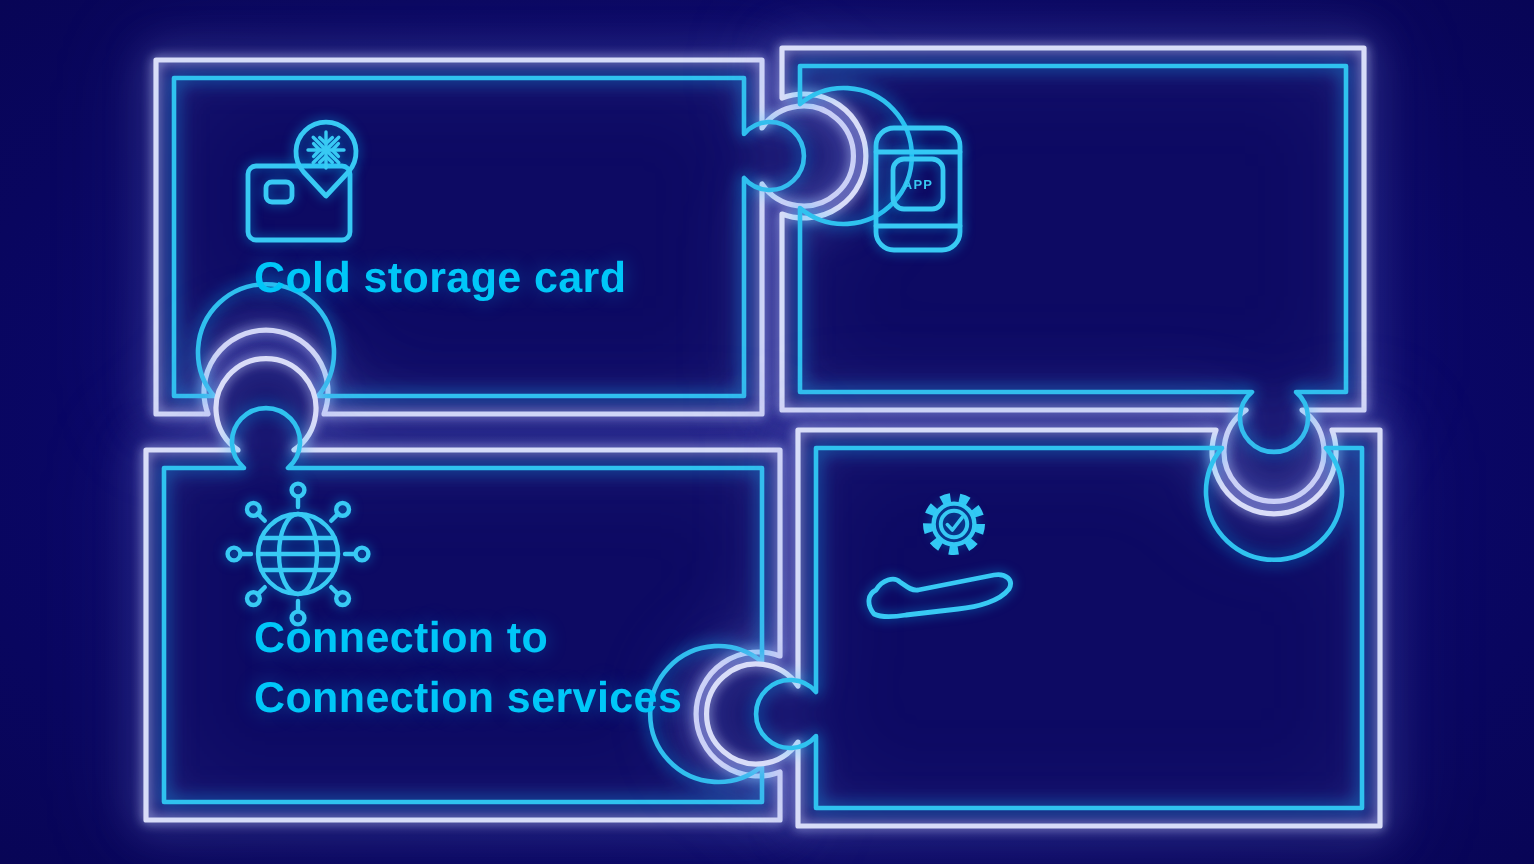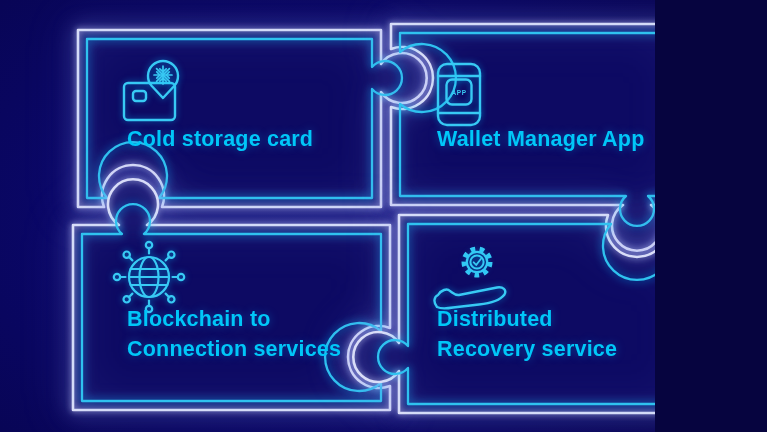--- a/index.html
+++ b/index.html
@@ -1,17 +1,17 @@
 <!DOCTYPE html>
 <html><head>
 <meta charset="utf-8">
 <style>
   html,body { margin:0; padding:0; background:#06043f; }
   .stage {
-    position:relative; width:655px; height:432px; overflow:hidden;
+    position:relative; width:767px; height:432px; overflow:hidden;
     background: radial-gradient(ellipse at 50% 50%, #0d0a6e 0%, #0a0768 55%, #080556 100%);
     font-family:"Liberation Sans", sans-serif;
   }
   svg.puzzle { position:absolute; left:0; top:0; }
   .piece-fill { fill:#0d0a63; }
   .outer {
     fill:none; stroke:#d9ddf8; stroke-width:2.6; stroke-linejoin:round;
     filter: drop-shadow(0 0 3px rgba(195,205,255,.95))
             drop-shadow(0 0 10px rgba(145,155,245,.7))
             drop-shadow(0 0 22px rgba(110,120,225,.45));
@@ -117,27 +117,20 @@
                  C 453,293 455.5,295.5 459,295 L 497,287.5 C 503,286.5 507,290 504.5,294.5
                  C 500,300.5 489,303.5 479,304.5 L 453,307.5 C 447,308.5 441,309 437,307 Z"></path>
       </g>
     </g>
   </svg>
 
   <div class="label" style="left:127px; top:124px;">
     <div>Cold storage card</div>
   </div>
 
-  <div class="label" style="left:437px; top:124px;">
-    <div>Wallet Manager App</div>
-  </div>
 
   <div class="label" style="left:127px; top:304px;">
-    <div>Blockchain to</div>
+    <div>Connection to</div>
     <div>Connection services</div>
   </div>
 
-  <div class="label" style="left:437px; top:304px;">
-    <div>Distributed</div>
-    <div>Recovery service</div>
-  </div>
 
 </div>
 
 </body></html>

